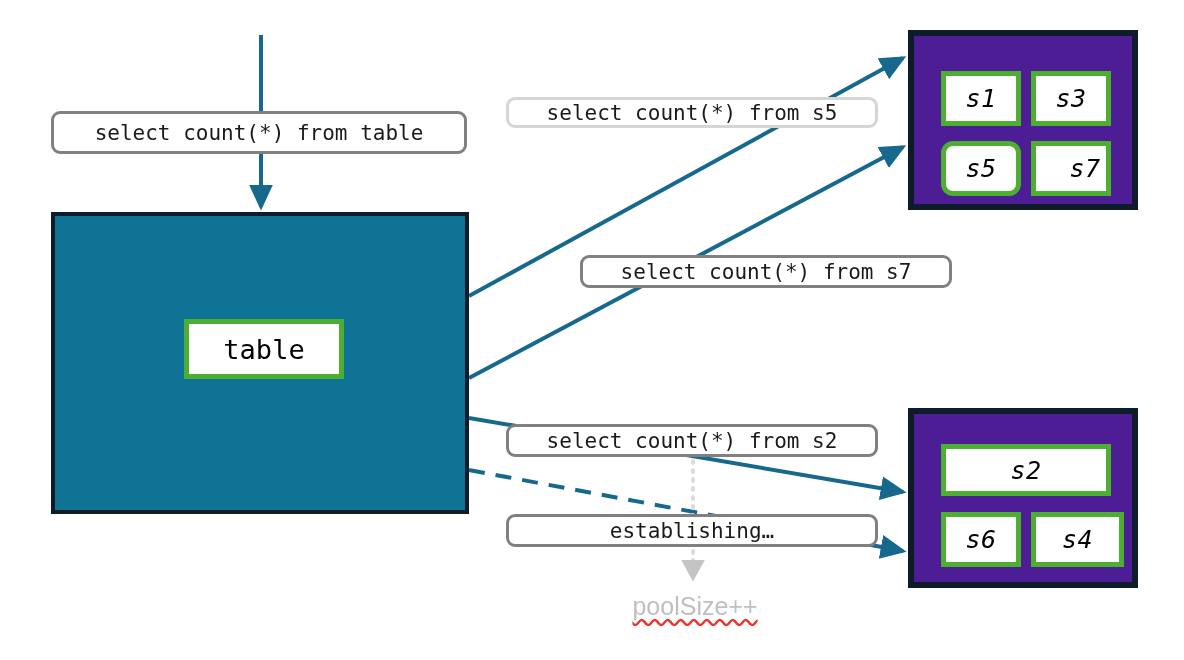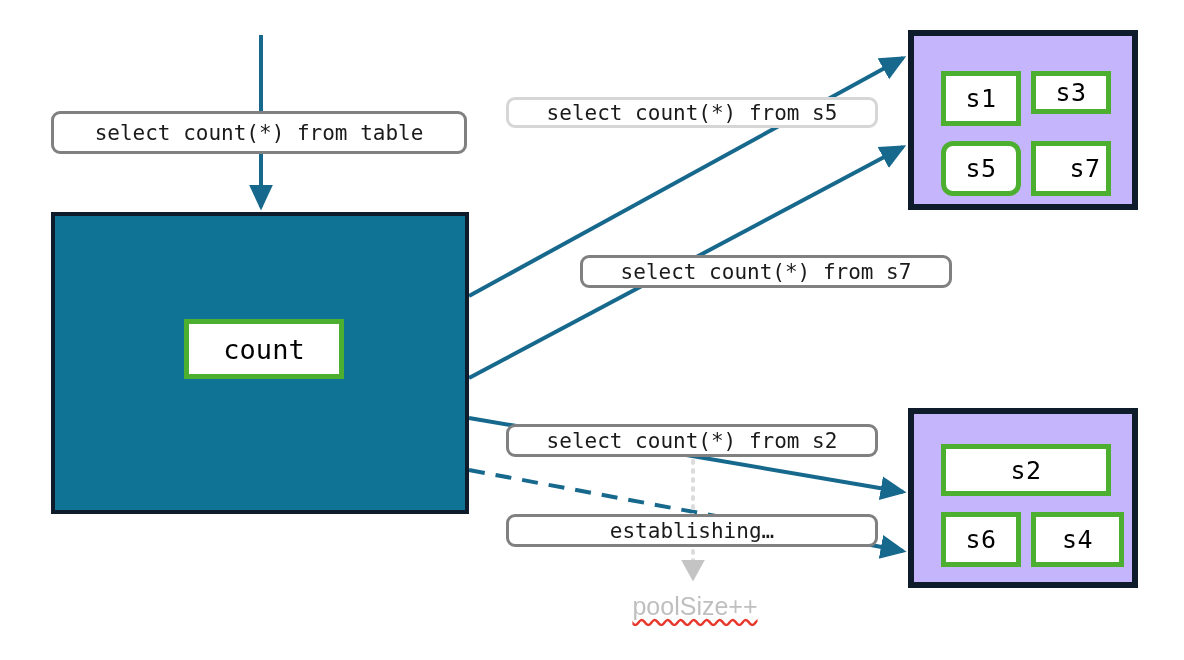--- a/index.html
+++ b/index.html
@@ -22,23 +22,24 @@
     left: 0;
     top: 0;
     width: 1184px;
     height: 660px;
     pointer-events: none;
   }
 
   
   .server-box {
     position: absolute;
-    background: #c4b5fd;
+    background: #4c1d95;
     border: 6px solid #0d1b2a;
     box-sizing: border-box;
+    font-style: italic;
   }
   .node {
     position: absolute;
     background: #ffffff;
     border: 5px solid #4caf2f;
     box-sizing: border-box;
     display: flex;
     align-items: center;
     justify-content: center;
     font-size: 25px;
@@ -134,35 +135,35 @@
     <line x1="469" y1="418" x2="903" y2="492" stroke="#16688c" stroke-width="4" marker-end="url(#arrow-teal)"></line>
 
     <line x1="469" y1="470" x2="903" y2="551" stroke="#16688c" stroke-width="4" stroke-dasharray="16 11" marker-end="url(#arrow-teal)"></line>
 
     <line x1="693" y1="452" x2="693" y2="578" stroke="#dcdcdc" stroke-width="4" stroke-dasharray="2 7" stroke-linecap="round" marker-end="url(#arrow-gray)"></line>
   </svg>
 
   <div class="query-label" style="left:51px; top:111px; width:416px; height:43px;">select count(*) from table</div>
 
   <div id="table-box">
-    <div id="table-node">count</div>
+    <div id="table-node">table</div>
   </div>
 
   <div class="query-label faded" style="left:506px; top:97px; width:372px; height:31px;">select count(*) from s5</div>
 
 
   <div class="query-label" style="left:580px; top:255px; width:372px; height:33px;">select count(*) from s7</div>
 
   <div class="query-label" style="left:506px; top:424px; width:372px; height:33px;text-align:right;">select count(*) from s2</div>
 
   <div class="query-label" style="left:506px; top:514px; width:372px; height:33px;">establishing…</div>
 
   <div class="server-box" style="left:908px; top:30px; width:230px; height:180px;">
     <div class="node" style="left:27px; top:35px; width:80px; height:55px;">s1</div>
-    <div class="node" style="left:117px; top:35px; width:80px; height:43px;">s3</div>
+    <div class="node" style="left:117px; top:35px; width:80px; height:55px;">s3</div>
     <div class="node" style="left:27px; top:105px; width:80px; height:55px;border-radius:12px;">s5</div>
     <div class="node" style="left:117px; top:105px; width:80px; height:55px;padding-left:28px;">s7</div>
   </div>
 
   <div class="server-box" style="left:908px; top:408px; width:230px; height:180px;">
     <div class="node" style="left:27px; top:30px; width:170px; height:52px;">s2</div>
     <div class="node" style="left:27px; top:98px; width:80px; height:55px;">s6</div>
     <div class="node" style="left:117px; top:98px; width:93px; height:55px;">s4</div>
   </div>
 

